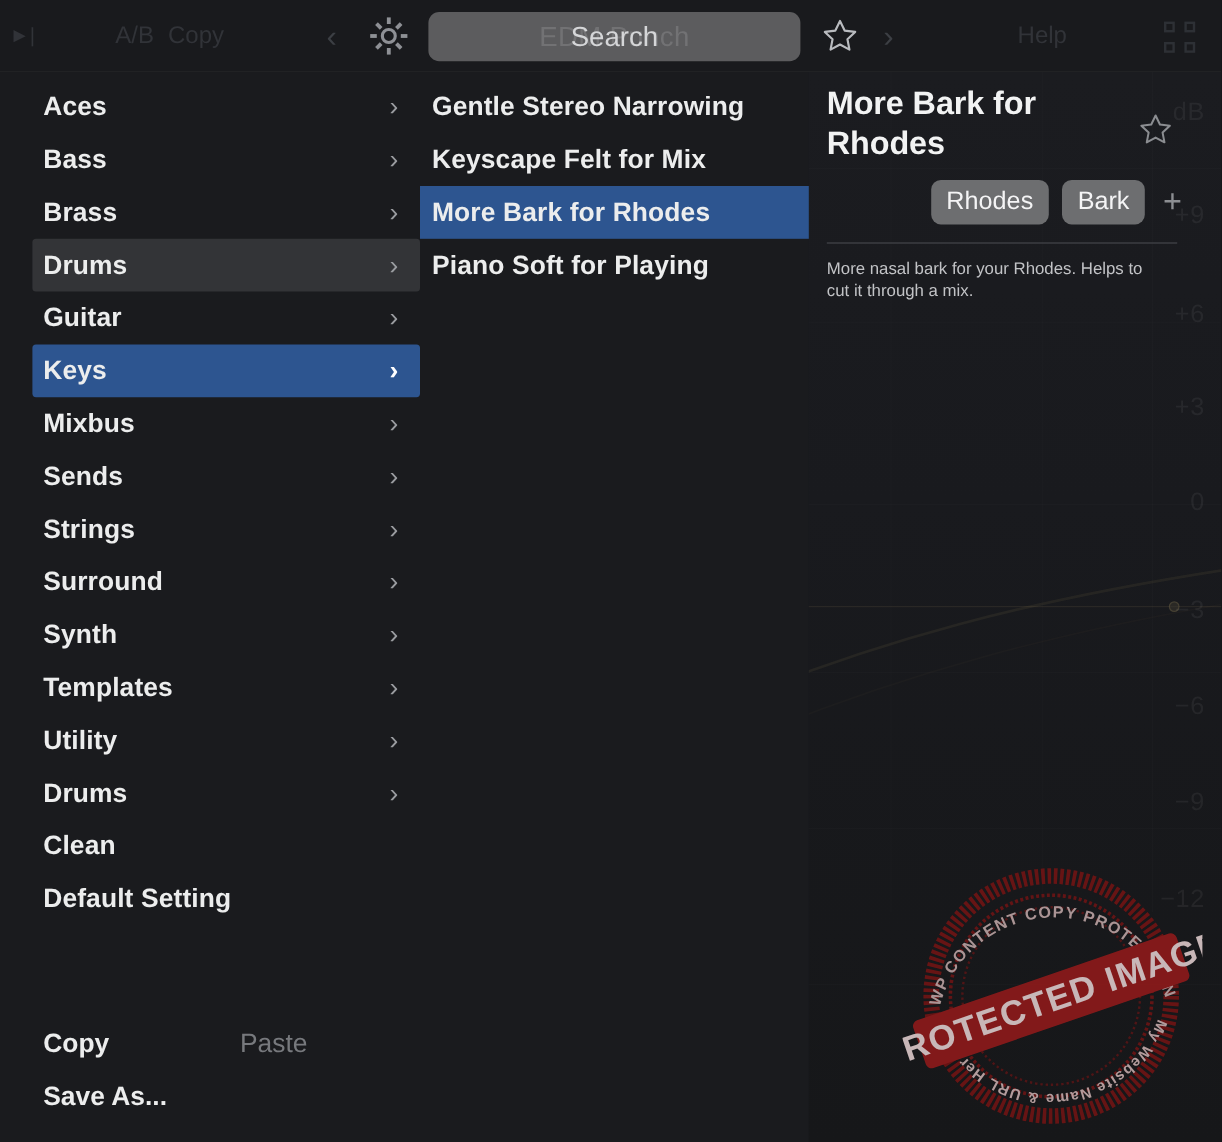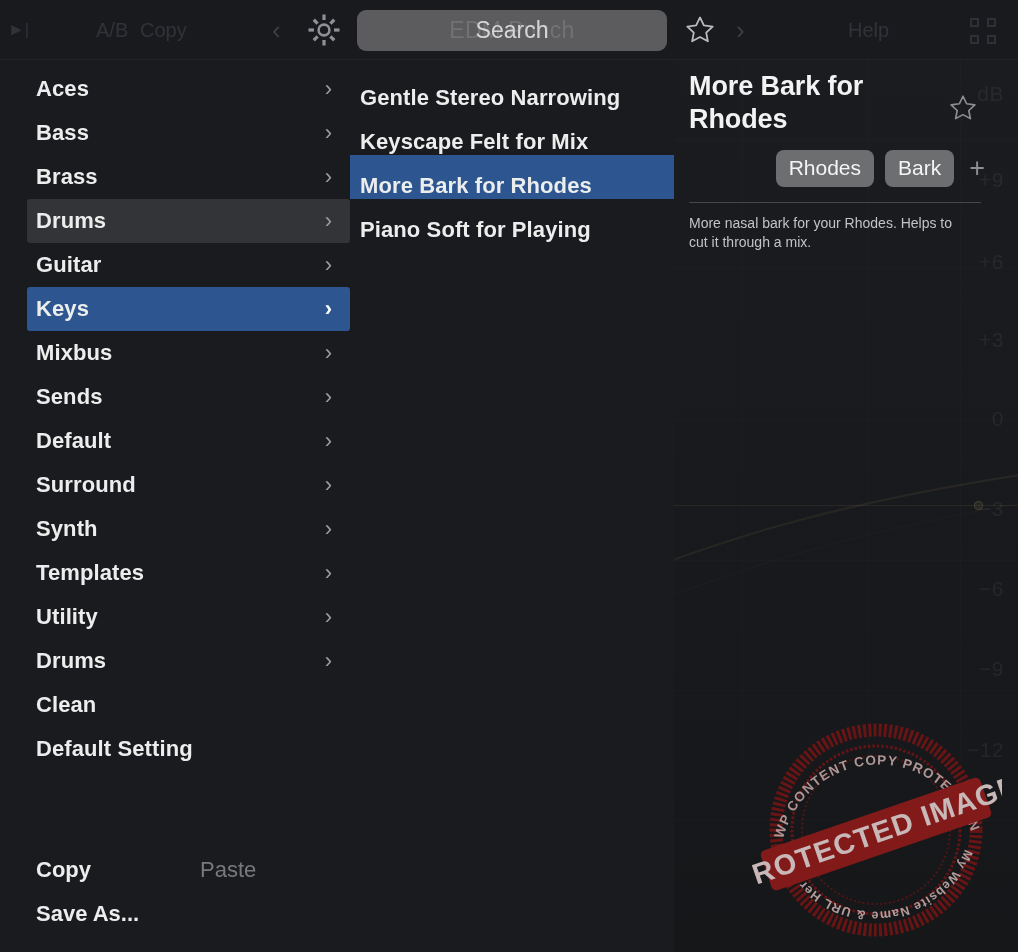--- a/index.html
+++ b/index.html
@@ -220,21 +220,21 @@
     position: absolute;
     left: 350px; top: 60px;
     width: 324px; height: 892px;
     background: #1a1b1e;
     z-index: 3;
   }
   .preset-list { position: absolute; left: 0; top: 7px; width: 324px; }
   .preset-row {
     height: 44px;
     display: flex;
-    align-items: flex-end;
+    align-items: center;
     padding-left: 10px;
   }
   .preset-row .p-label {
     font-size: 22px;
     color: #eceded;
     font-weight: 600;
     letter-spacing: .1px;
   }
   .preset-row.selected { background: #2d5590; }
 
@@ -434,21 +434,21 @@
         </div>
         <div class="cat-row">
           <span class="cat-label">Mixbus</span>
           <span class="chev">›</span>
         </div>
         <div class="cat-row">
           <span class="cat-label">Sends</span>
           <span class="chev">›</span>
         </div>
         <div class="cat-row">
-          <span class="cat-label">Default</span>
+          <span class="cat-label">Strings</span>
           <span class="chev">›</span>
         </div>
         <div class="cat-row">
           <span class="cat-label">Surround</span>
           <span class="chev">›</span>
         </div>
         <div class="cat-row">
           <span class="cat-label">Synth</span>
           <span class="chev">›</span>
         </div>

